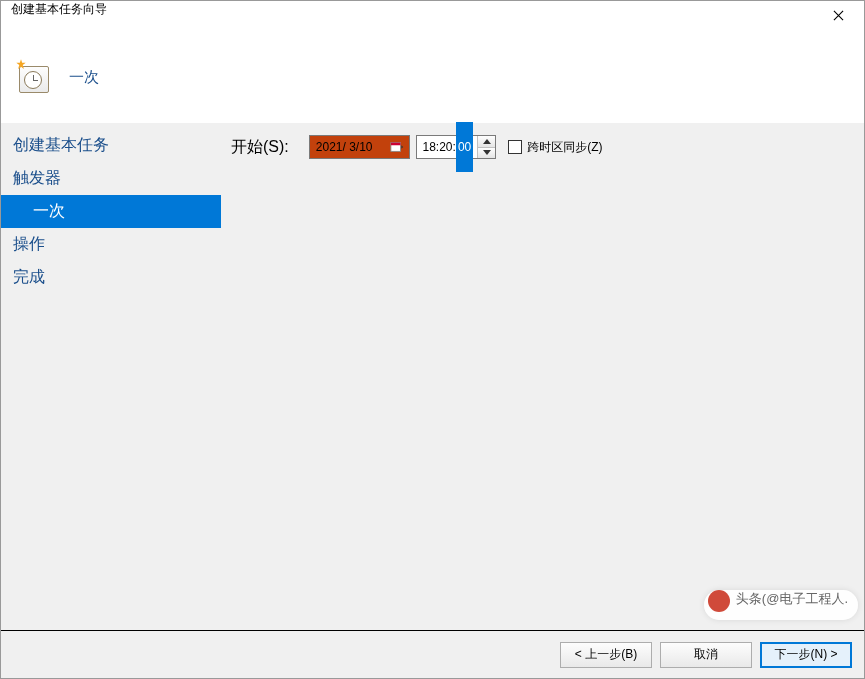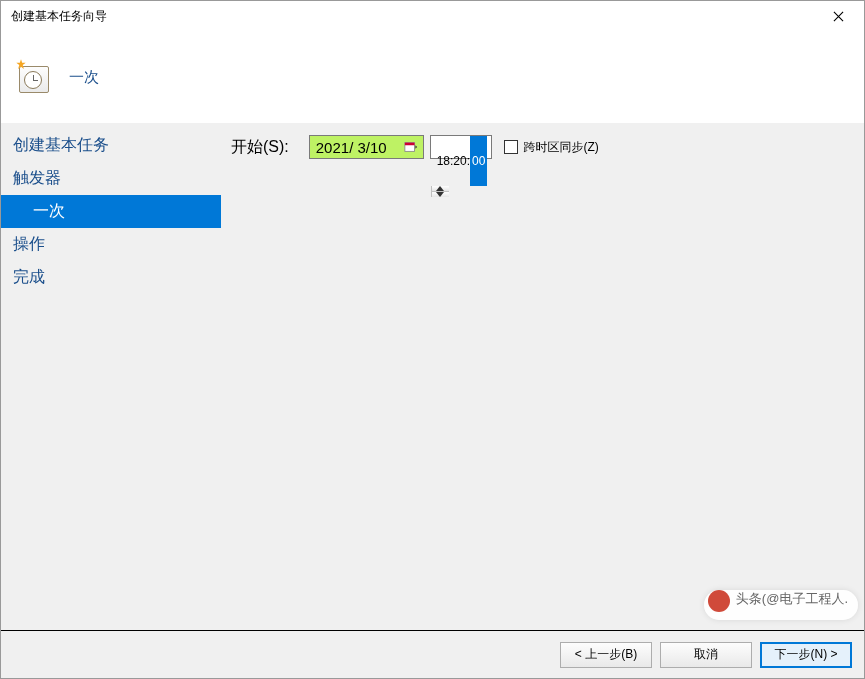--- a/index.html
+++ b/index.html
@@ -15,21 +15,21 @@
       width: 865px;
       height: 679px;
       background: #fff;
       border: 1px solid #999;
       display: flex;
       flex-direction: column;
     }
     .titlebar {
       height: 30px;
       display: flex;
-      align-items: center;
+      align-items: flex-start;
       justify-content: space-between;
       padding: 0 6px 0 10px;
       background: #fff;
       border-bottom: none;
     }
     .titlebar-title {
       font-size: 12px;
       color: #000;
     }
     .close-btn {
@@ -120,41 +120,40 @@
     }
     .form-label {
       font-size: 16px;
       color: #000;
       margin-right: 14px;
     }
     .date-field {
       display: inline-flex;
       align-items: center;
       border: 1px solid #7a7a7a;
-      background: #bef264;
+      background: #c2410c;
       height: 24px;
       padding: 0 2px 0 6px;
-      font-size: 15px;
+      font-size: 12px;
     }
     .date-text { padding-right: 12px; }
     .datepick-btn {
       width: 20px; height: 20px;
       display: flex; align-items: center; justify-content: center;
       border-left: none;
       margin-left: 2px;
     }
     .datepick-btn svg { width: 14px; height: 14px; }
     .time-field {
       display: inline-flex;
       align-items: stretch;
       border: 1px solid #7a7a7a;
       background: #fff;
       height: 24px;
       font-size: 12px;
-      flex-direction: column;
     }
     .time-text {
       display: flex; align-items: center;
       padding: 0 4px 0 6px;
     }
     .time-seconds-sel {
       background: #0078d7;
       color: #fff;
       padding: 18px 2px;
     }

